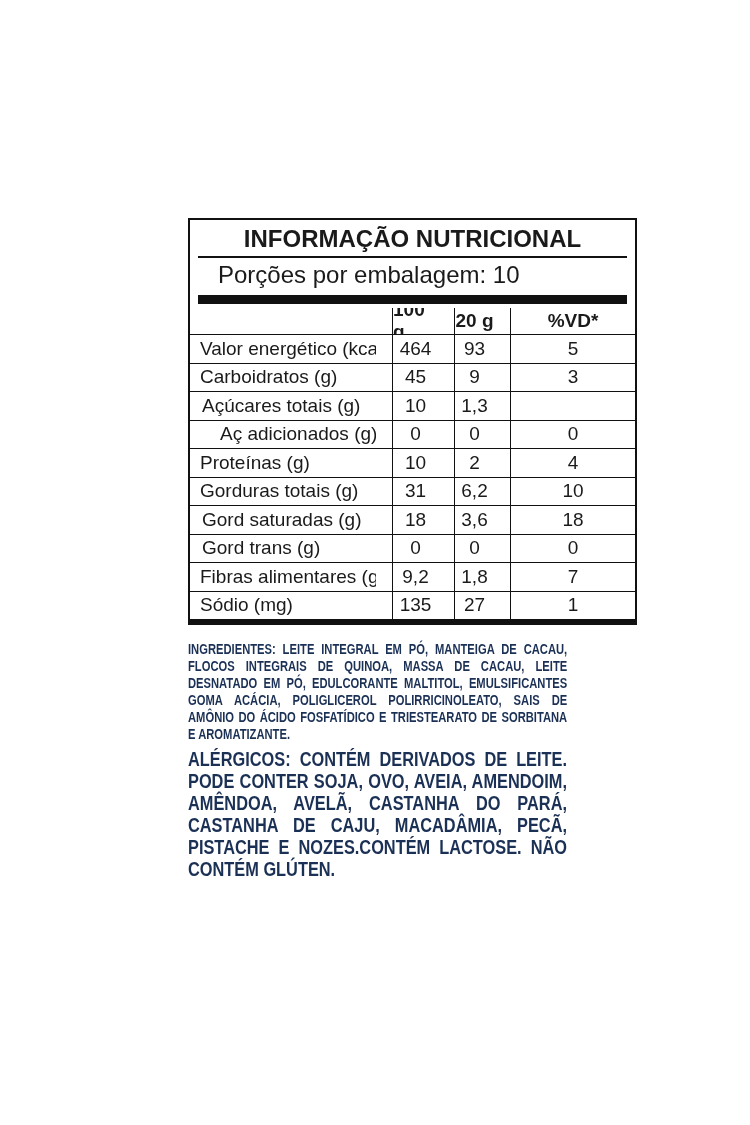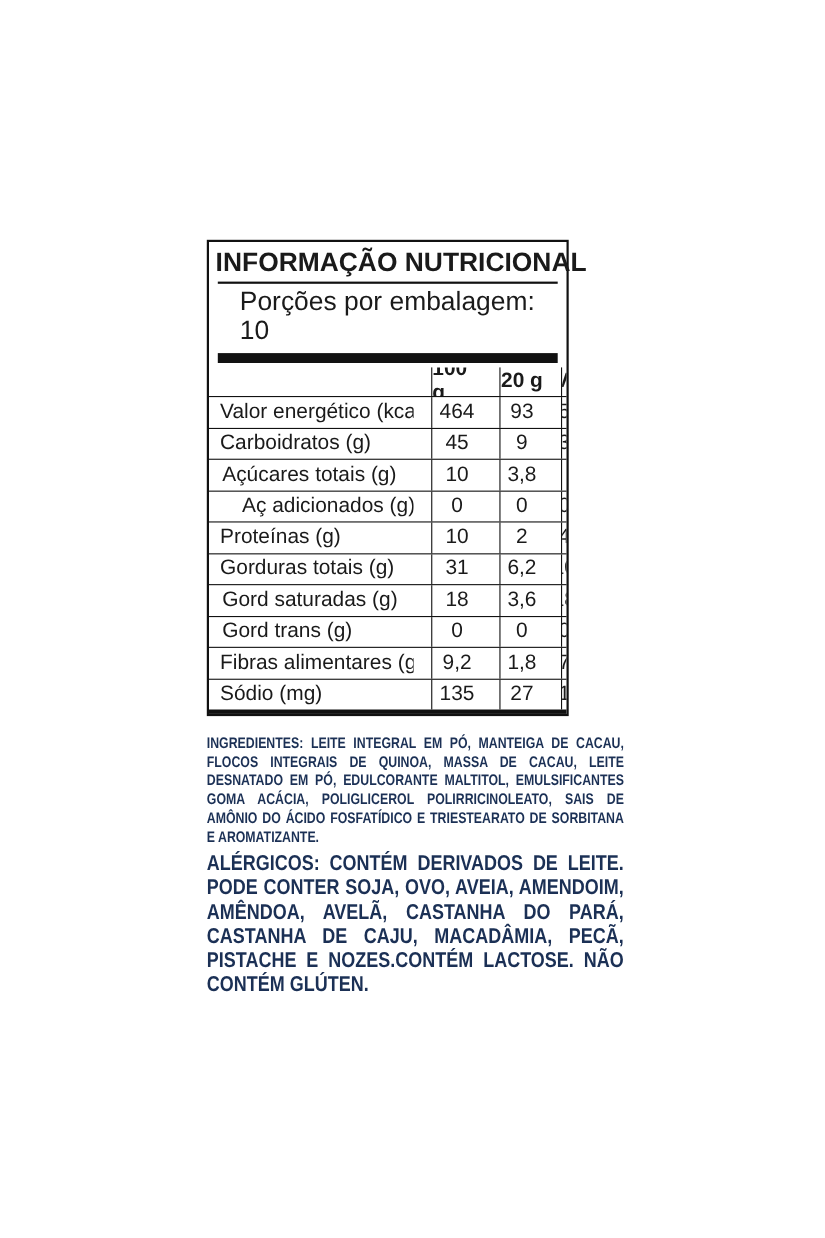--- a/index.html
+++ b/index.html
@@ -1,21 +1,21 @@
 <!DOCTYPE html>
 <html><head>
 <meta charset="utf-8">
 <style>
   html,body{margin:0;padding:0;background:#fff;}
   body{width:750px;height:1125px;overflow:hidden;position:relative;
        font-family:"Liberation Sans",sans-serif;color:#1a1a1a;}
   .sheet{position:absolute;left:188px;top:218px;width:379px;}
 
   
-  .nbox{width:329px;border:2.5px solid #111;background:#fff;box-sizing:border-box;}
+  .nbox{width:449px;border:2.5px solid #111;background:#fff;box-sizing:border-box;}
   .ntitle{font-size:24px;font-weight:bold;text-align:center;
           padding:5px 6px 3px;letter-spacing:0;white-space:nowrap;}
   .trule{height:0;border-bottom:2px solid #111;margin:0 8px;}
   .servings{font-size:24px;line-height:26px;padding:4px 10px 2px;margin-left:18px;}
   .thickbar{height:9px;background:#111;margin:5px 8px 0;}
 
   .ntable{margin-top:4px;}
   .nrow{display:grid;grid-template-columns:186px 62px 56px 1fr;
         border-bottom:1.5px solid #111;height:27.5px;}
   .nrow.head{font-weight:bold;height:26px;}
@@ -64,21 +64,21 @@
       </div>
       <div class="nrow">
         <div class="cell lab">Carboidratos (g)</div>
         <div class="cell val">45</div>
         <div class="cell val">9</div>
         <div class="cell val">3</div>
       </div>
       <div class="nrow">
         <div class="cell lab ind1">Açúcares totais (g)</div>
         <div class="cell val">10</div>
-        <div class="cell val">3,8</div>
+        <div class="cell val">1,3</div>
         <div class="cell val"></div>
       </div>
       <div class="nrow">
         <div class="cell lab ind2">Aç adicionados (g)</div>
         <div class="cell val">0</div>
         <div class="cell val">0</div>
         <div class="cell val">0</div>
       </div>
       <div class="nrow">
         <div class="cell lab">Proteínas (g)</div>

